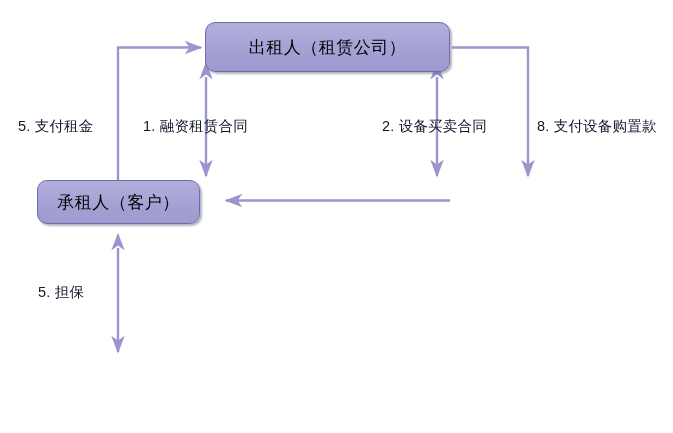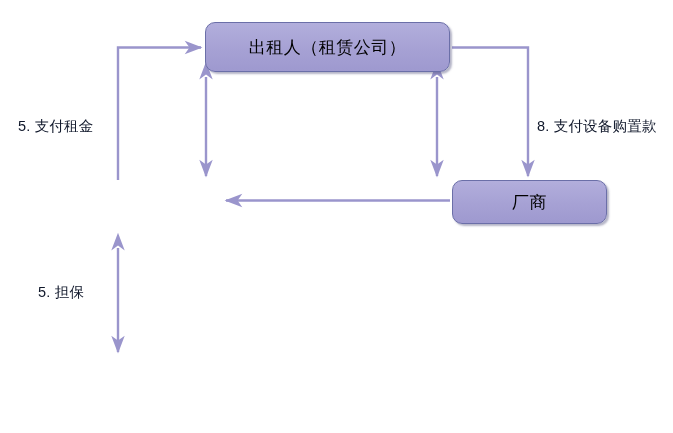--- a/index.html
+++ b/index.html
@@ -85,28 +85,30 @@
 
     <path class="edge-path" d="M450,200.5 L226,200.5" fill="none" stroke="#9a95cc" stroke-width="2.4" marker-end="url(#arrow-end)"></path>
 
     <path class="edge-path" d="M118,248 L118,352" fill="none" stroke="#9a95cc" stroke-width="2.4" marker-start="url(#arrow-start)" marker-end="url(#arrow-end)"></path>
   </svg>
 
   <div class="node" style="left:205px; top:22px; width:245px; height:50px;">
     <span class="node-label">出租人（租赁公司）</span>
   </div>
 
+  <div class="node" style="left:37px; top:180px; width:163px; height:44px;">
+    <span class="node-label">承租人（客户）</span>
+  </div>
 
-  <div class="node" style="left:452px; top:180px; width:155px; height:44px;">
-    <span class="node-label">厂商</span>
-  </div>
 
 
   <div class="edge-label" style="left:18px; top:117px;">5. 支付租金</div>
 
+  <div class="edge-label" style="left:143px; top:117px;">1. 融资租赁合同</div>
 
+  <div class="edge-label" style="left:382px; top:117px;">2. 设备买卖合同</div>
 
   <div class="edge-label" style="left:537px; top:117px;">8. 支付设备购置款</div>
 
 
   <div class="edge-label" style="left:38px; top:283px;">5. 担保</div>
 
 </div>
 
 </body></html>

